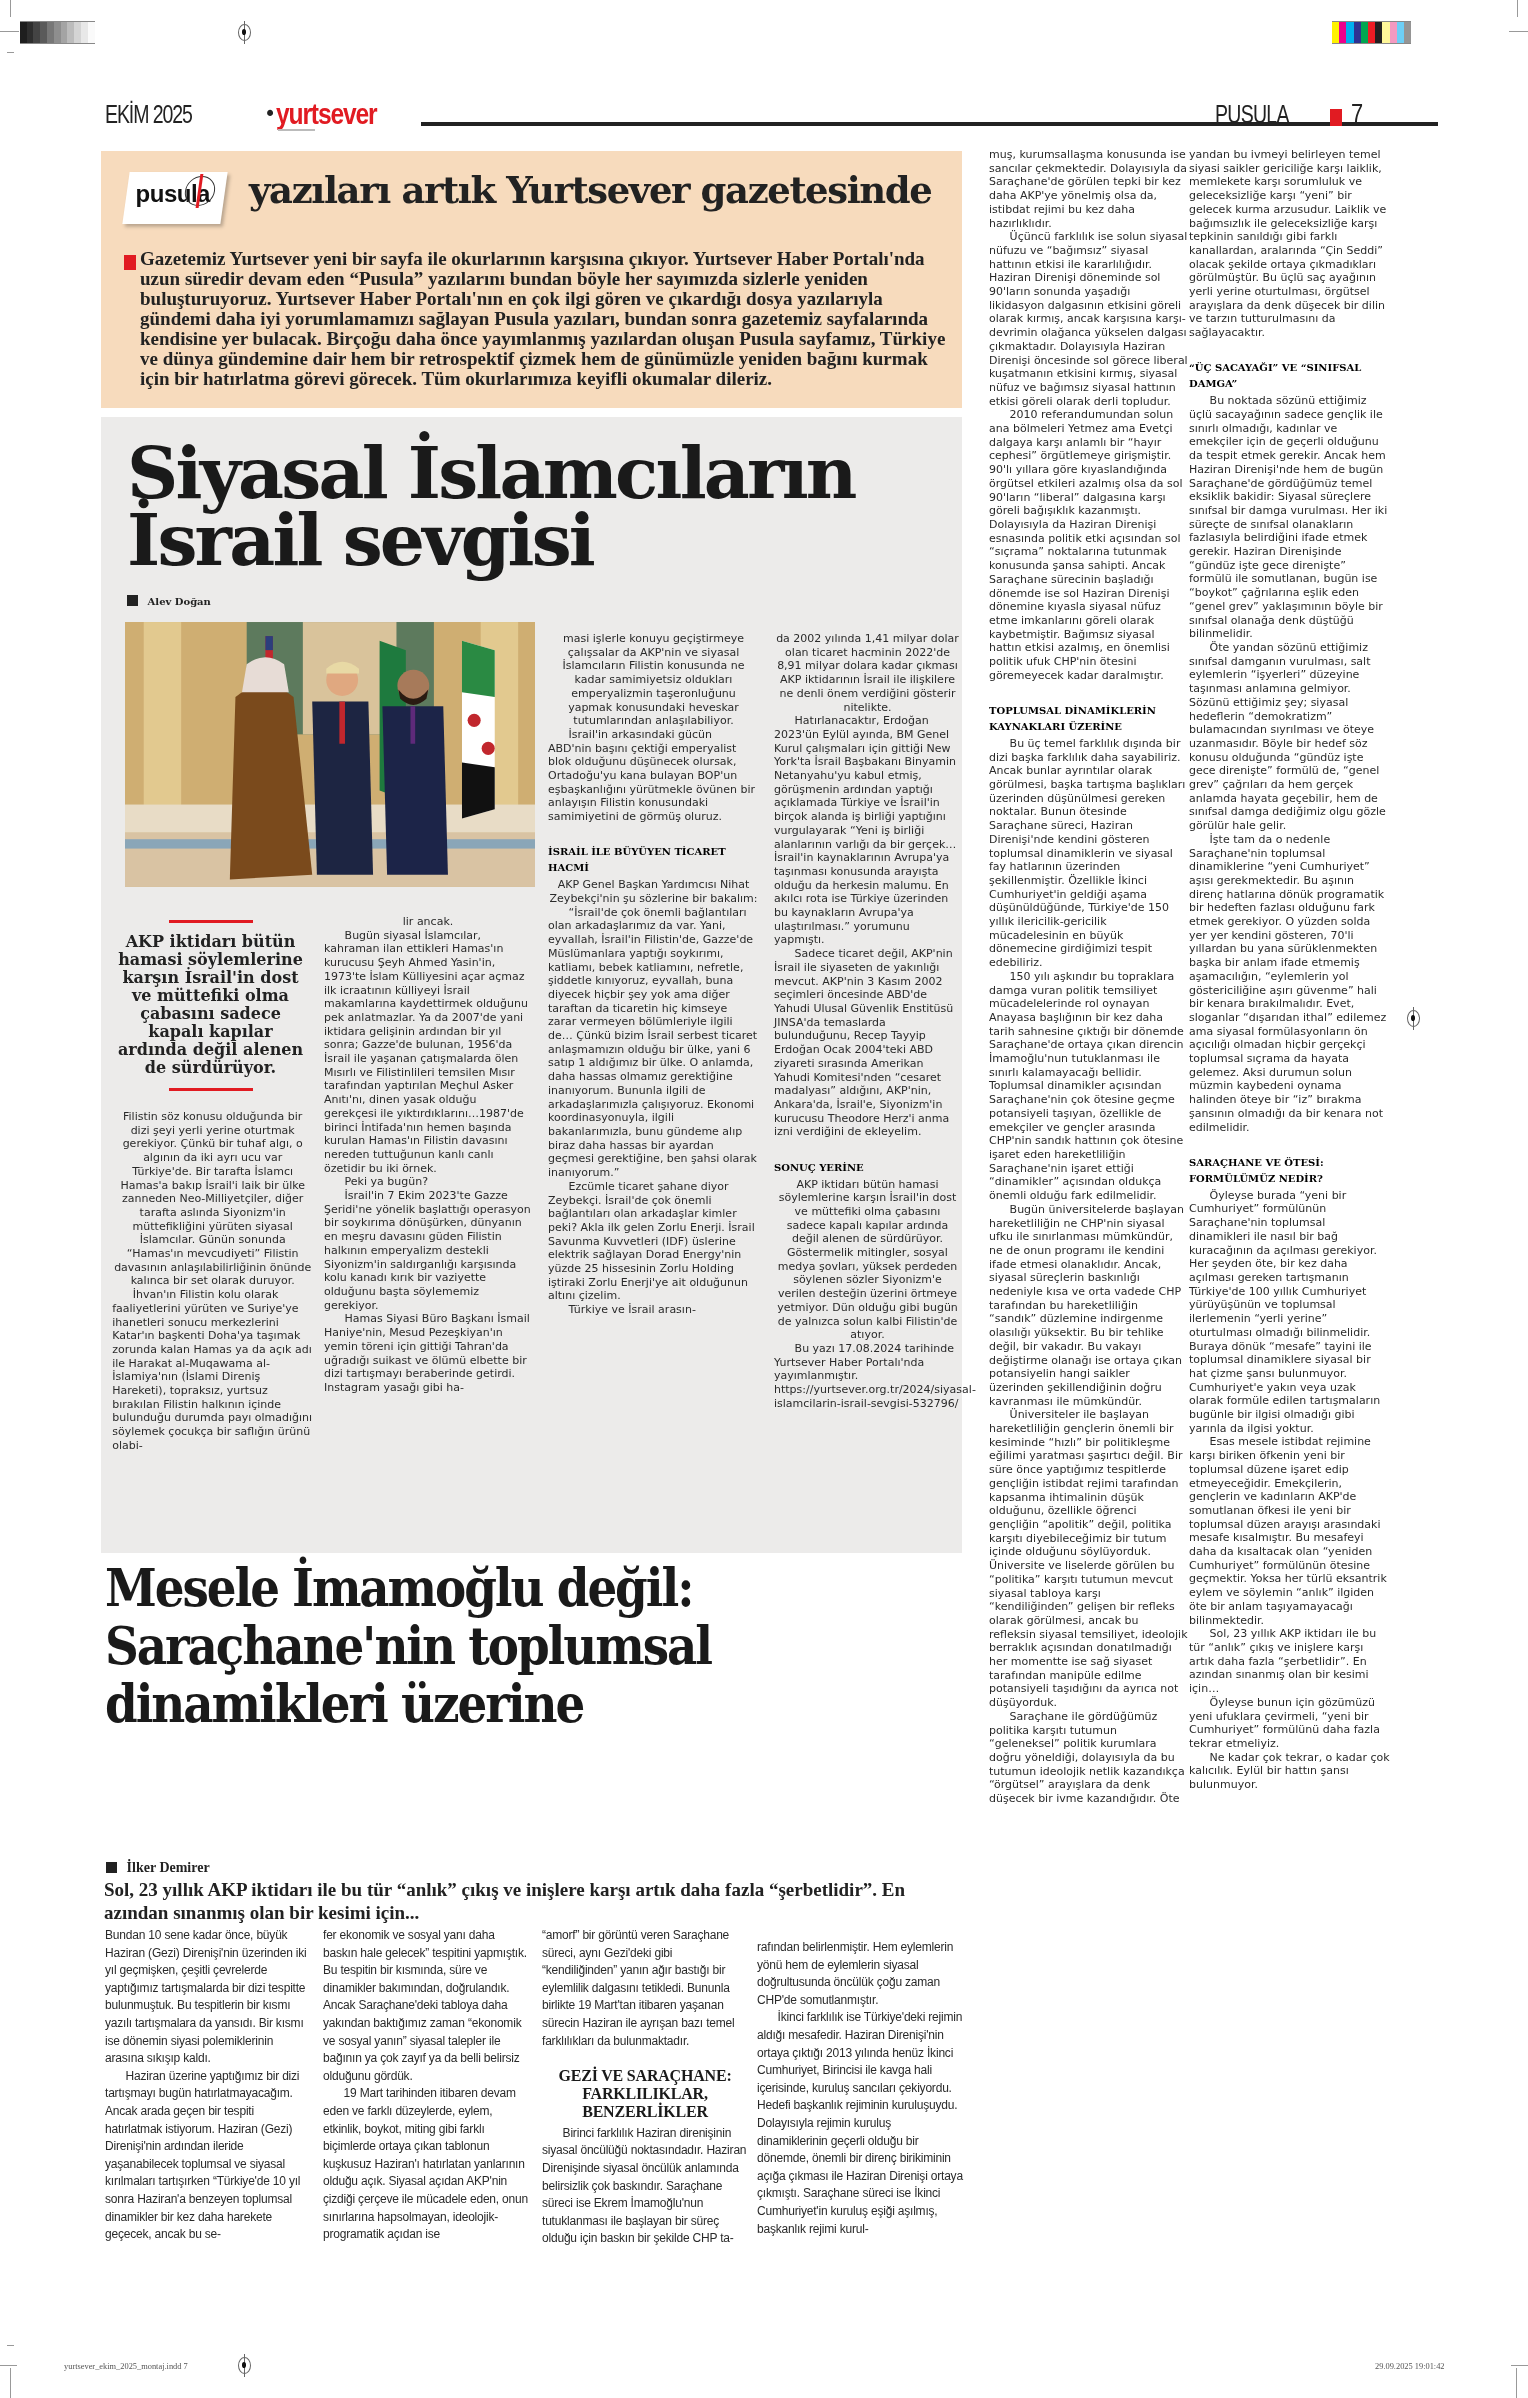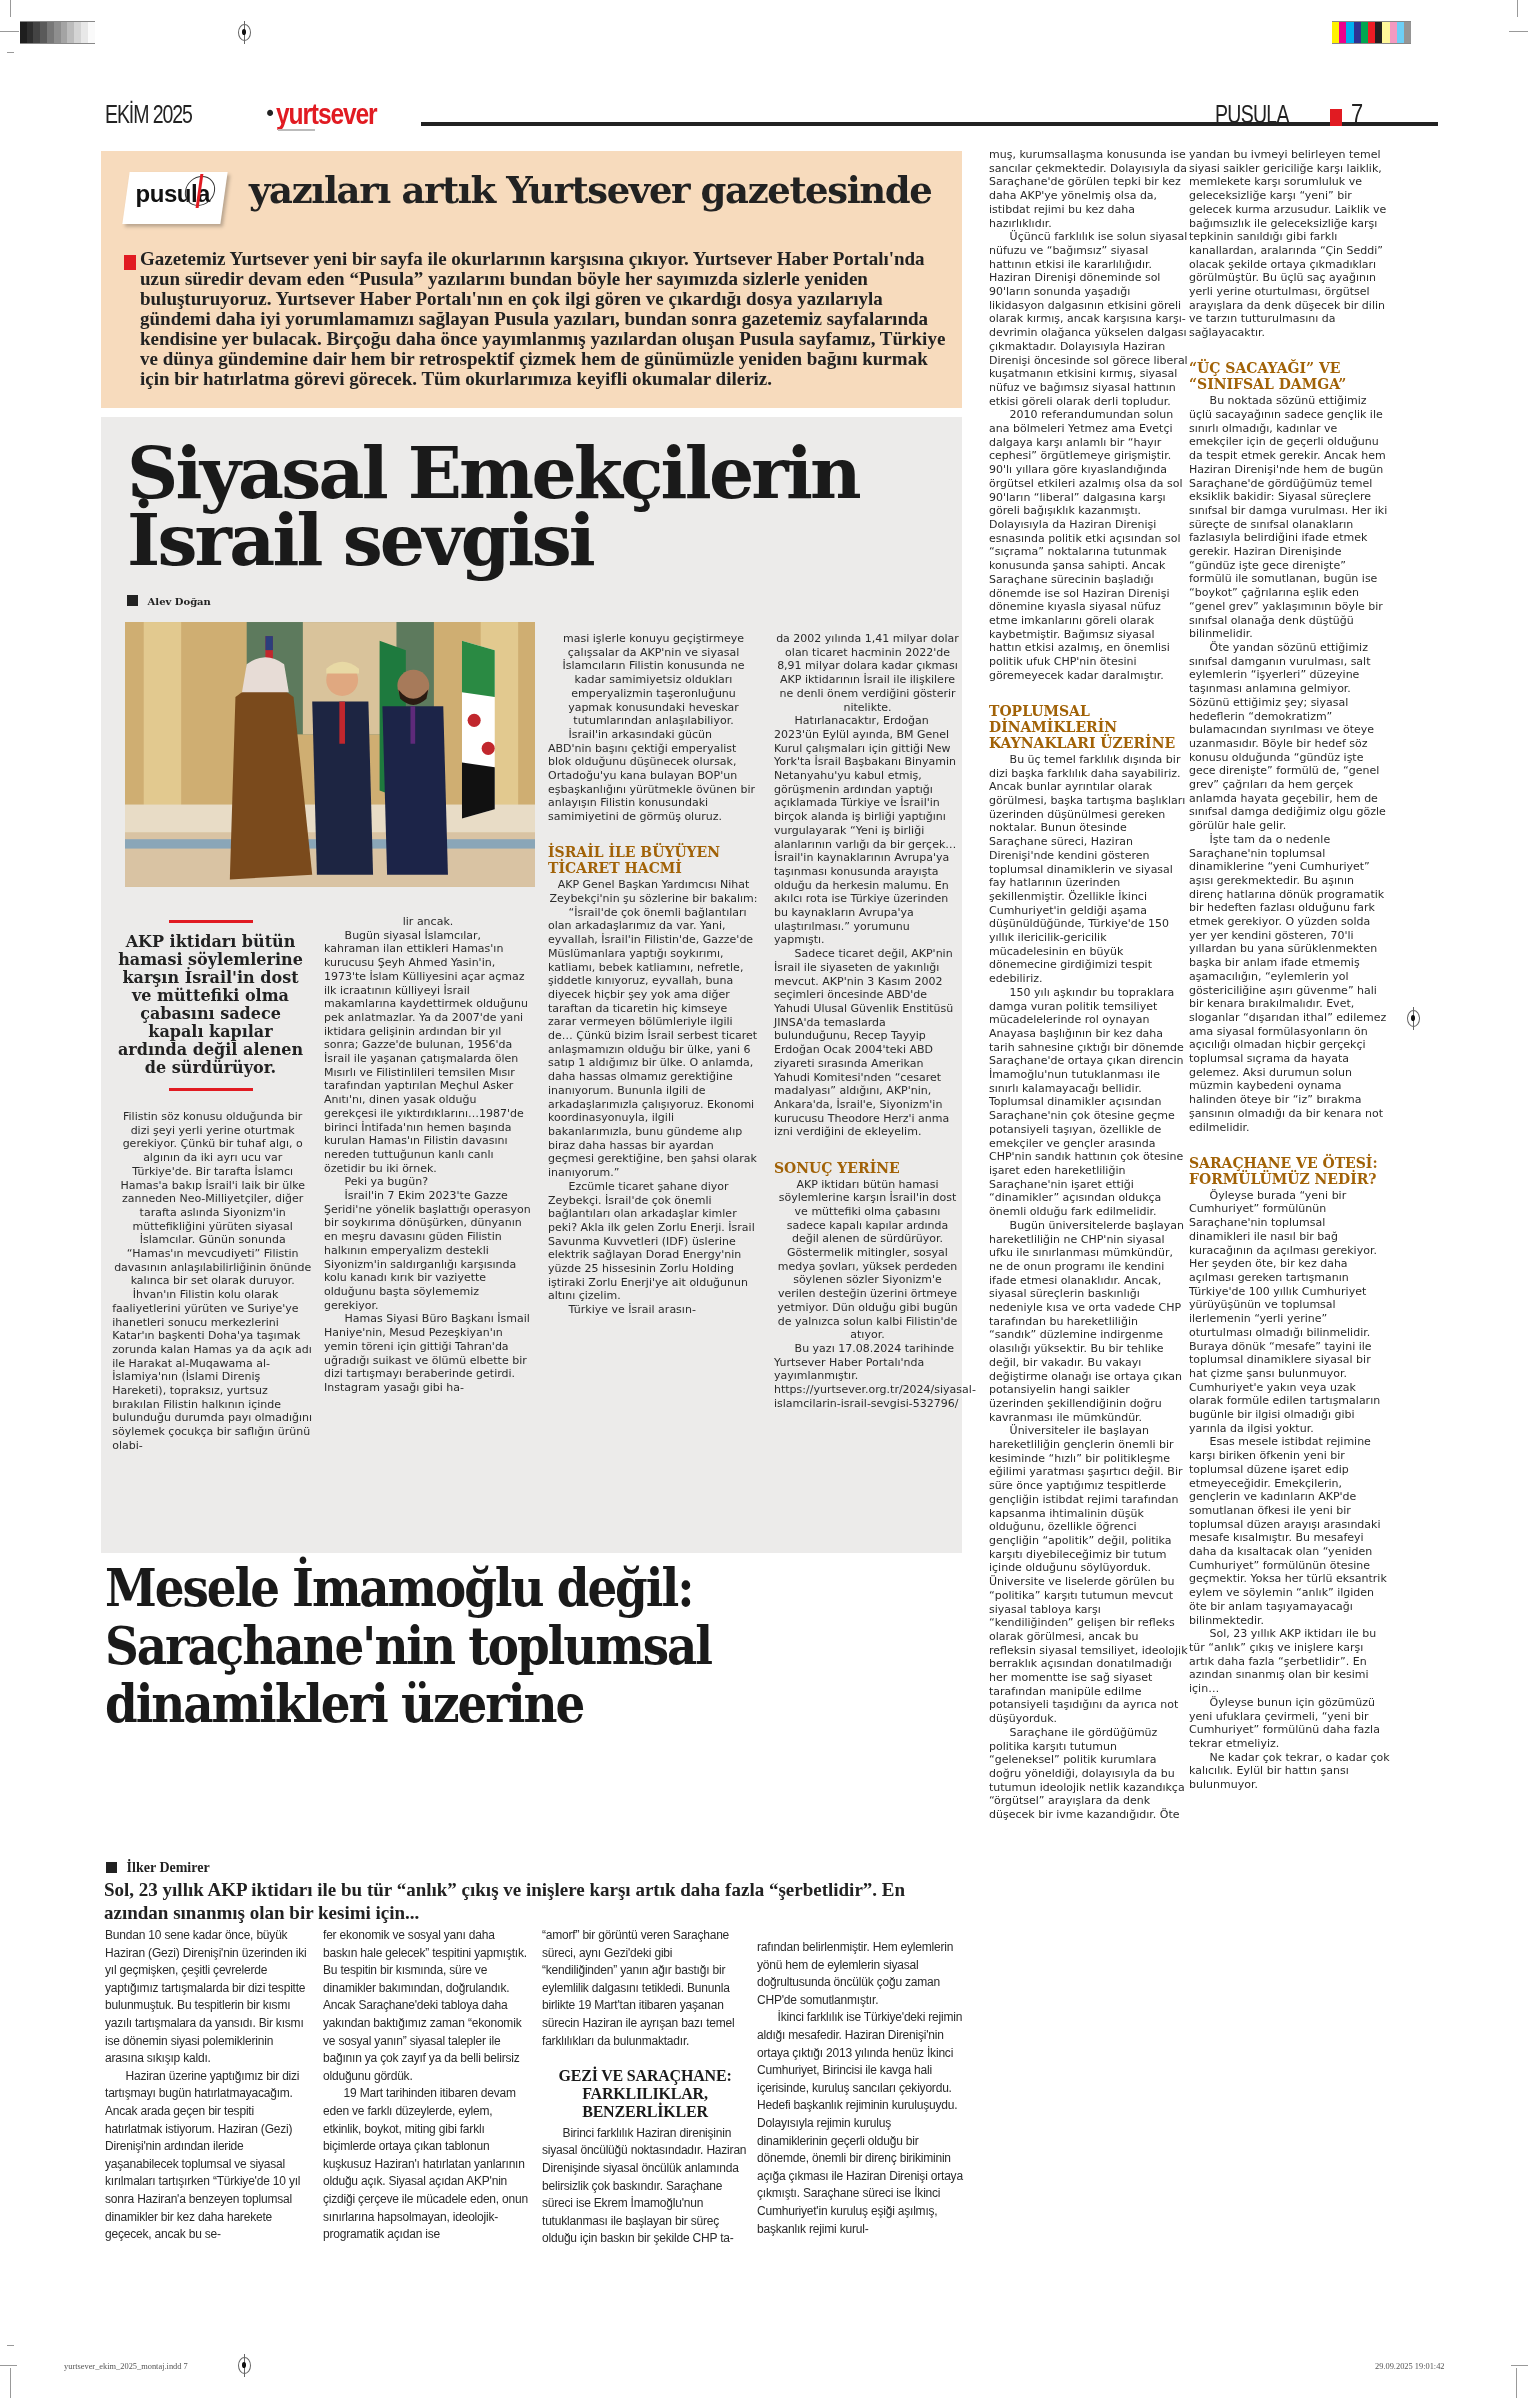--- a/index.html
+++ b/index.html
@@ -42,21 +42,21 @@
   .h1 { position: absolute; left: 26px; top: 22.5px; width: 824px; font-family: "DejaVu Serif", serif; font-weight: bold; font-size: 71px; line-height: 67px; letter-spacing: -2.8px; color: #1a1a1a; }
   .byline { position: absolute; font-family: "DejaVu Serif", serif; font-weight: bold; font-size: 10px; color: #222; }
   .byline .sq { display: inline-block; width: 11.2px; height: 11.2px; background: #222; margin-right: 9.4px; vertical-align: -0.9px; }
   .photo { position: absolute; left: 24px; top: 205px; width: 410px; height: 265px; overflow: hidden; background: #c9a978; }
   .pullquote { position: absolute; left: 16px; top: 503px; width: 187px; text-align: center; }
   .pq-rule { width: 84px; height: 2.8px; background: #e11b22; margin: 0 auto; }
   .pq-text { font-family: "DejaVu Serif", serif; font-weight: bold; font-size: 16px; line-height: 18px; color: #222; margin: 10.3px 0 11.2px; }
   .col { position: absolute; font-family: "DejaVu Sans", sans-serif; font-size: 11px; line-height: 13.7px; color: #2a2a2a; white-space: pre-line; }
   .col p { text-indent: 20.6px; }
   .col p.noind { text-indent: 0; text-align: center; }
-  .subhead { font-family: "DejaVu Serif", serif; font-weight: bold; font-size: 14px; line-height: 16px; color: #a16207; margin: 20.6px 0 1.9px; white-space: normal; }
+  .subhead { font-family: "DejaVu Serif", serif; font-weight: bold; font-size: 10px; line-height: 16px; color: #000000; margin: 20.6px 0 1.9px; white-space: normal; }
 
   
   .h2 { position: absolute; left: 105px; top: 1559px; width: 824px; font-family: "DejaVu Serif", serif; font-weight: bold; font-size: 52px; line-height: 58px; letter-spacing: -2.3px; color: #1a1a1a; transform: scaleX(0.9); transform-origin: left; }
   .deck { position: absolute; left: 104px; top: 1879px; width: 862px; font-family: "Liberation Serif", serif; font-weight: bold; font-size: 19px; line-height: 22.5px; color: #222; }
   .col2 { position: absolute; font-family: "Liberation Sans", sans-serif; font-size: 12px; line-height: 17.6px; color: #2a2a2a; letter-spacing: -0.2px; }
   .col2 p { text-indent: 20.6px; }
   .col2 p.noind { text-indent: 0; }
   .subhead2 { font-family: "Liberation Serif", serif; font-weight: bold; font-size: 16px; line-height: 18px; color: #1a1a1a; margin: 17px 0 3.7px; text-align: center; }
   .col3 { position: absolute; font-family: "DejaVu Sans", sans-serif; font-size: 11px; line-height: 13.7px; color: #2a2a2a; }
   .col3 p { text-indent: 20.6px; }
@@ -118,21 +118,21 @@
     <span class="logo-text">pusula</span>
     <span class="compass"></span>
   </div>
   <div class="banner-title">yazıları artık Yurtsever gazetesinde</div>
   <span class="banner-sq"></span>
   <div class="banner-body">Gazetemiz Yurtsever yeni bir sayfa ile okurlarının karşısına çıkıyor. Yurtsever Haber Portalı'nda uzun süredir devam eden “Pusula” yazılarını bundan böyle her sayımızda sizlerle yeniden buluşturuyoruz. Yurtsever Haber Portalı'nın en çok ilgi gören ve çıkardığı dosya yazılarıyla gündemi daha iyi yorumlamamızı sağlayan Pusula yazıları, bundan sonra gazetemiz sayfalarında kendisine yer bulacak. Birçoğu daha önce yayımlanmış yazılardan oluşan Pusula sayfamız, Türkiye ve dünya gündemine dair hem bir retrospektif çizmek hem de günümüzle yeniden bağını kurmak için bir hatırlatma görevi görecek. Tüm okurlarımıza keyifli okumalar dileriz.</div>
 </div>
 
 <div class="gray">
   <div class="h1">
-    <div>Siyasal Emekçilerin</div>
+    <div>Siyasal İslamcıların</div>
     <div>İsrail sevgisi</div>
   </div>
   <div class="byline" style="left:26px;top:178px;"><span class="sq"></span><span>Alev Doğan</span></div>
 
   <div class="photo">
     <svg width="410" height="265" viewBox="0 0 438 283">
       <rect width="438" height="283" fill="#d2b57e"></rect>
       <rect x="0" y="0" width="438" height="195" fill="#cfae72"></rect>
       <rect x="20" y="0" width="40" height="200" fill="#e2c98f"></rect>
       <rect x="380" y="0" width="40" height="200" fill="#e2c98f"></rect>

